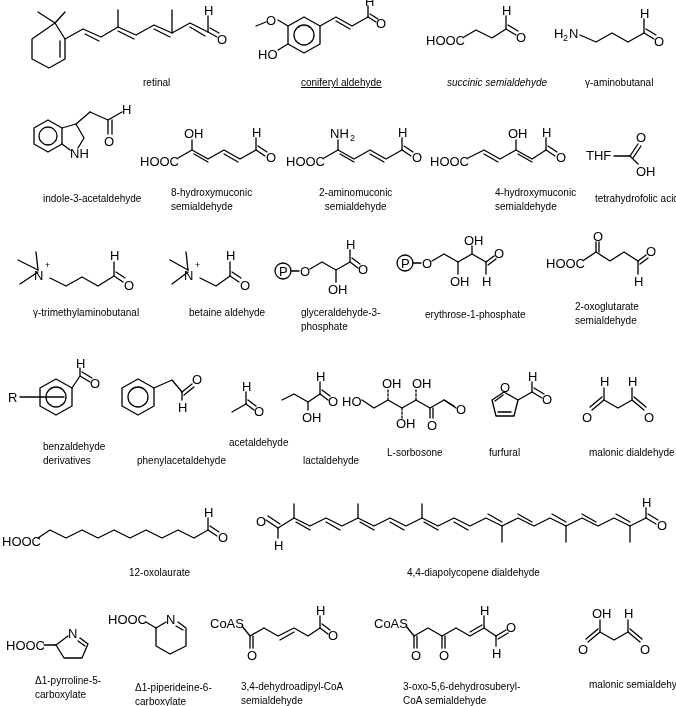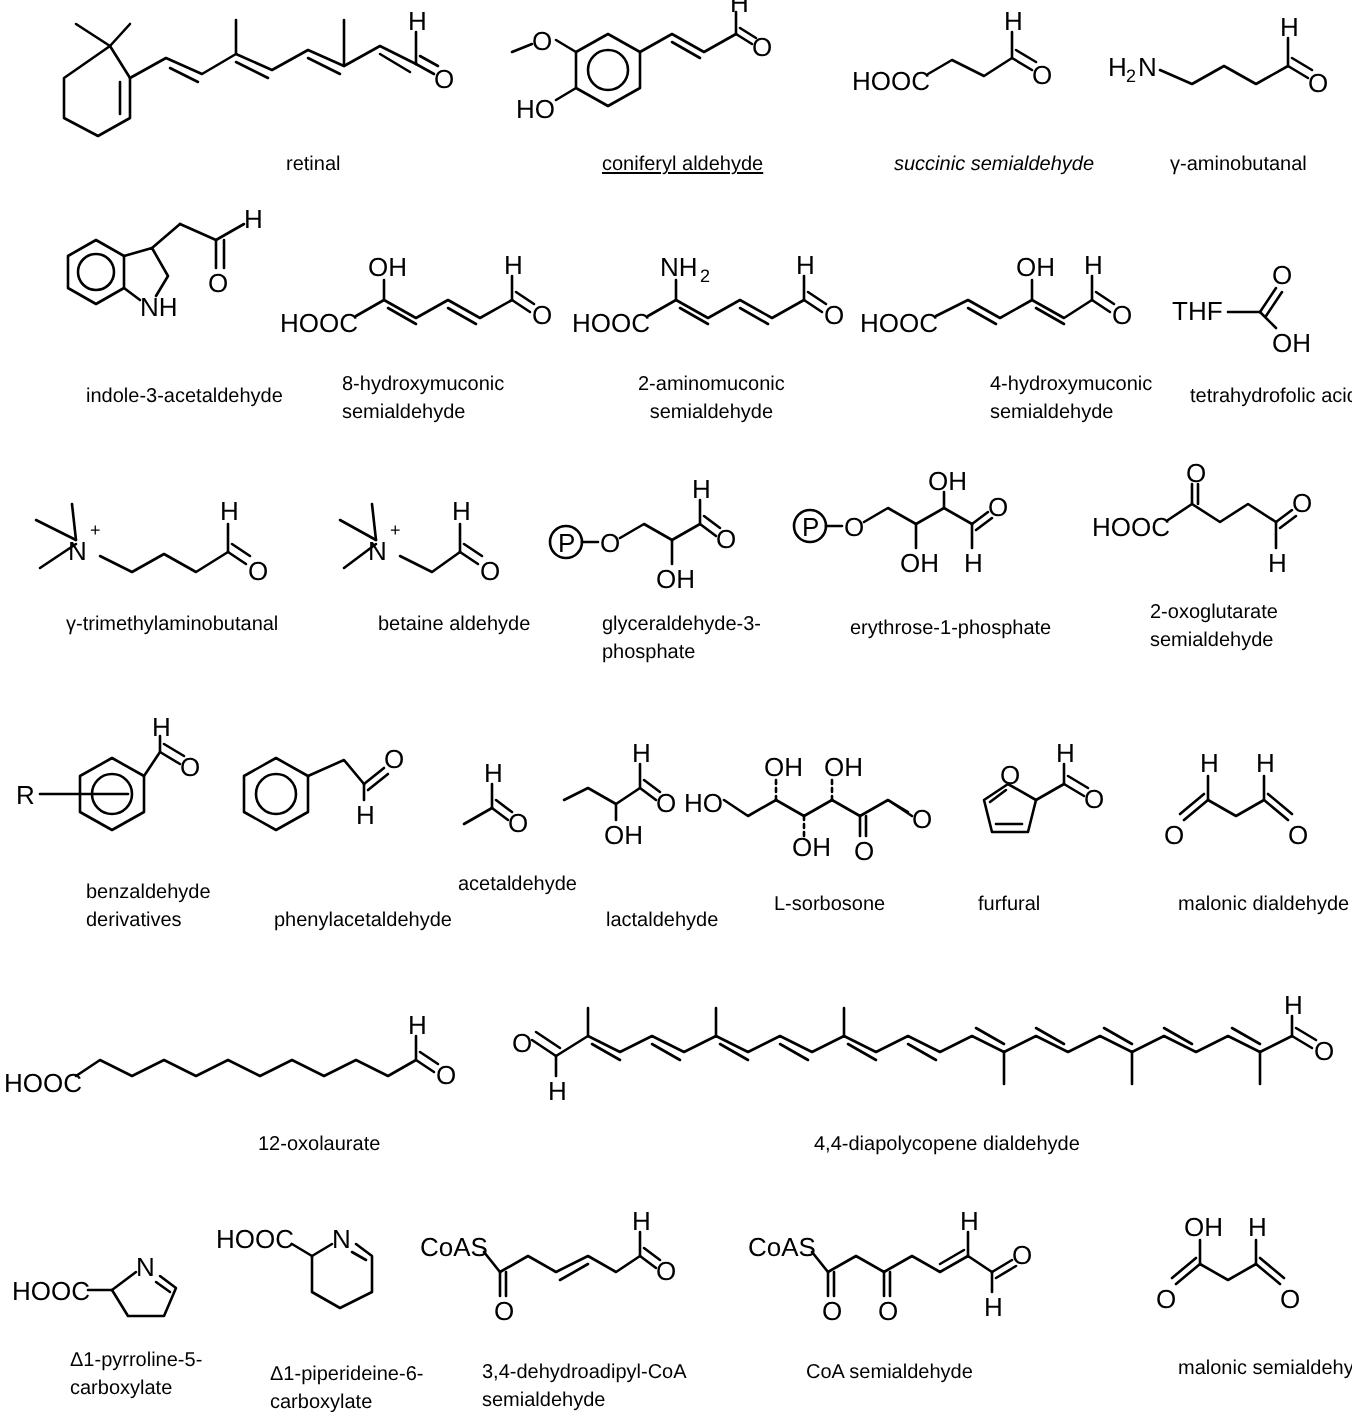--- a/index.html
+++ b/index.html
@@ -514,20 +514,21 @@
       <line x1="126" y1="35" x2="136" y2="29"></line>
     <line x1="124" y1="32" x2="124" y2="42"></line>
     <text x="39" y="56">O</text>
     <text x="67" y="56">O</text>
     <text x="108" y="11">H</text>
     <text x="134" y="28">O</text>
     <text x="120" y="54">H</text>
   </svg>
 </div>
 <div class="lbl" style="left:374px;top:680px;">
+    <span>3-oxo-5,6-dehydrosuberyl-</span>
     <span>CoA semialdehyde</span>
   </div>
 
 <div class="mol" style="left:574px;top:608px;width:90px;height:56px;">
   <svg width="90" height="56">
     <polyline points="14,34 26,24 40,32 54,24 66,34"></polyline>
     <line x1="26" y1="24" x2="26" y2="12"></line>
     <line x1="54" y1="24" x2="54" y2="12"></line>
     <line x1="12" y1="31" x2="24" y2="21"></line>
     <line x1="56" y1="21" x2="68" y2="31"></line>

